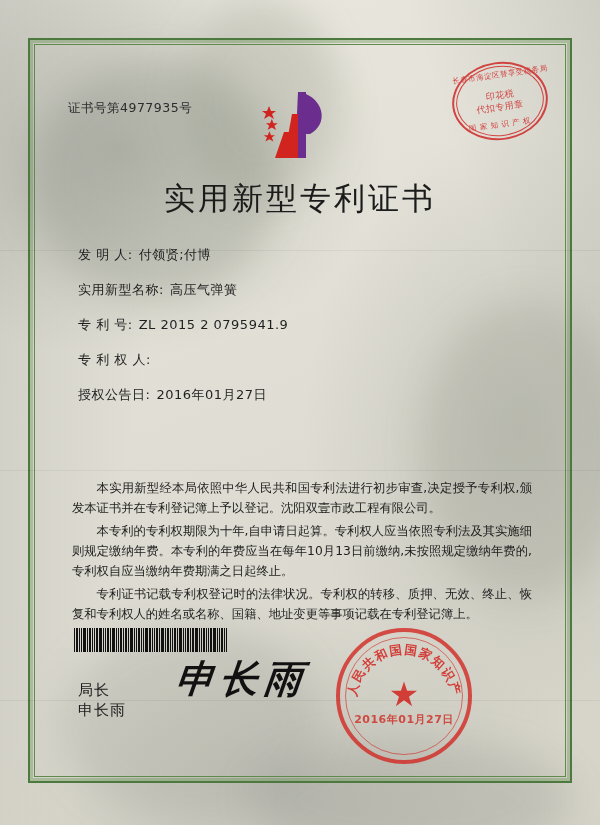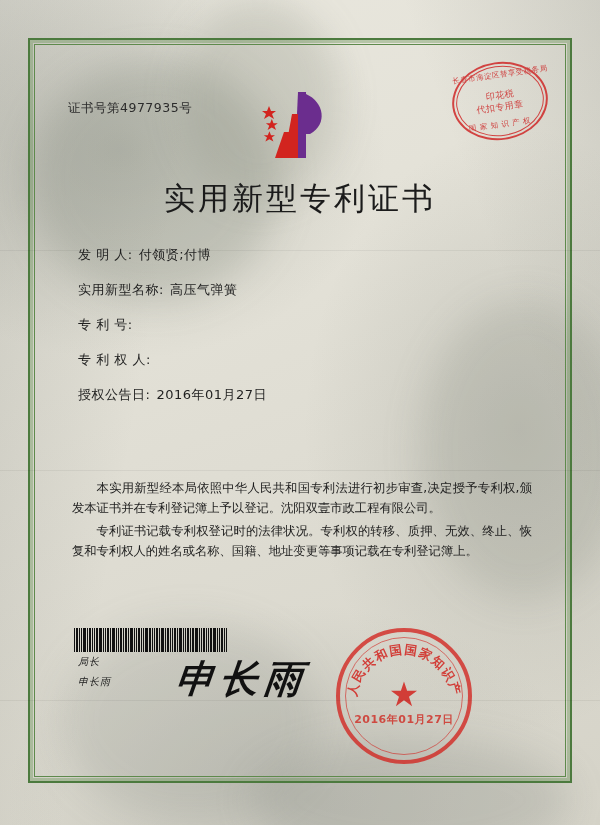--- a/index.html
+++ b/index.html
@@ -187,26 +187,25 @@
     background: #111;
     height: 100%;
     margin-right: 1px;
     vertical-align: top;
   }
 
   
   .sig-label {
     position: absolute;
     left: 78px;
-    top: 652px;
-    font-size: 10px;
+    top: 680px;
+    font-size: 15px;
     color: #1b1b1b;
     line-height: 20px;
     letter-spacing: 1px;
-    font-style: italic;
   }
   .sig-script {
     position: absolute;
     left: 176px;
     top: 654px;
     font-family: "DejaVu Serif", serif;
     font-size: 38px;
     font-weight: bold;
     color: #111;
     letter-spacing: 6px;
@@ -336,32 +335,34 @@
     <div class="field-row">
       <span class="field-label">发 明 人:</span>
       <span class="field-value">付领贤;付博</span>
     </div>
     <div class="field-row">
       <span class="field-label">实用新型名称:</span>
       <span class="field-value">高压气弹簧</span>
     </div>
     <div class="field-row">
       <span class="field-label">专 利 号:</span>
+      <span class="field-value">ZL 2015 2 0795941.9</span>
     </div>
     <div class="field-row">
       <span class="field-label">专 利 权 人:</span>
     </div>
     <div class="field-row">
       <span class="field-label">授权公告日:</span>
       <span class="field-value">2016年01月27日</span>
     </div>
   </div>
 
   <div class="body-text">
     <p>本实用新型经本局依照中华人民共和国专利法进行初步审查,决定授予专利权,颁发本证书并在专利登记簿上予以登记。沈阳双壹市政工程有限公司。</p>
+    <p>本专利的专利权期限为十年,自申请日起算。专利权人应当依照专利法及其实施细则规定缴纳年费。本专利的年费应当在每年10月13日前缴纳,未按照规定缴纳年费的,专利权自应当缴纳年费期满之日起终止。</p>
     <p>专利证书记载专利权登记时的法律状况。专利权的转移、质押、无效、终止、恢复和专利权人的姓名或名称、国籍、地址变更等事项记载在专利登记簿上。</p>
   </div>
 
   <div class="barcode" id="barcode"><i style="width:1px"></i><i style="width:2px"></i><i style="width:1px"></i><i style="width:1px"></i><i style="width:3px"></i><i style="width:1px"></i><i style="width:2px"></i><i style="width:1px"></i><i style="width:1px"></i><i style="width:2px"></i><i style="width:3px"></i><i style="width:1px"></i><i style="width:1px"></i><i style="width:2px"></i><i style="width:1px"></i><i style="width:3px"></i><i style="width:1px"></i><i style="width:1px"></i><i style="width:2px"></i><i style="width:1px"></i><i style="width:2px"></i><i style="width:1px"></i><i style="width:3px"></i><i style="width:1px"></i><i style="width:1px"></i><i style="width:2px"></i><i style="width:1px"></i><i style="width:1px"></i><i style="width:3px"></i><i style="width:2px"></i><i style="width:1px"></i><i style="width:1px"></i><i style="width:2px"></i><i style="width:1px"></i><i style="width:3px"></i><i style="width:1px"></i><i style="width:2px"></i><i style="width:1px"></i><i style="width:1px"></i><i style="width:2px"></i><i style="width:1px"></i><i style="width:3px"></i><i style="width:1px"></i><i style="width:1px"></i><i style="width:2px"></i><i style="width:1px"></i><i style="width:2px"></i><i style="width:3px"></i><i style="width:1px"></i><i style="width:1px"></i><i style="width:2px"></i><i style="width:1px"></i><i style="width:1px"></i><i style="width:2px"></i><i style="width:3px"></i><i style="width:1px"></i><i style="width:1px"></i><i style="width:2px"></i><i style="width:1px"></i><i style="width:1px"></i></div>
 
   <div class="sig-label">
     <div>局长</div>
     <div>申长雨</div>
   </div>
   <div class="sig-script">申长雨</div>

